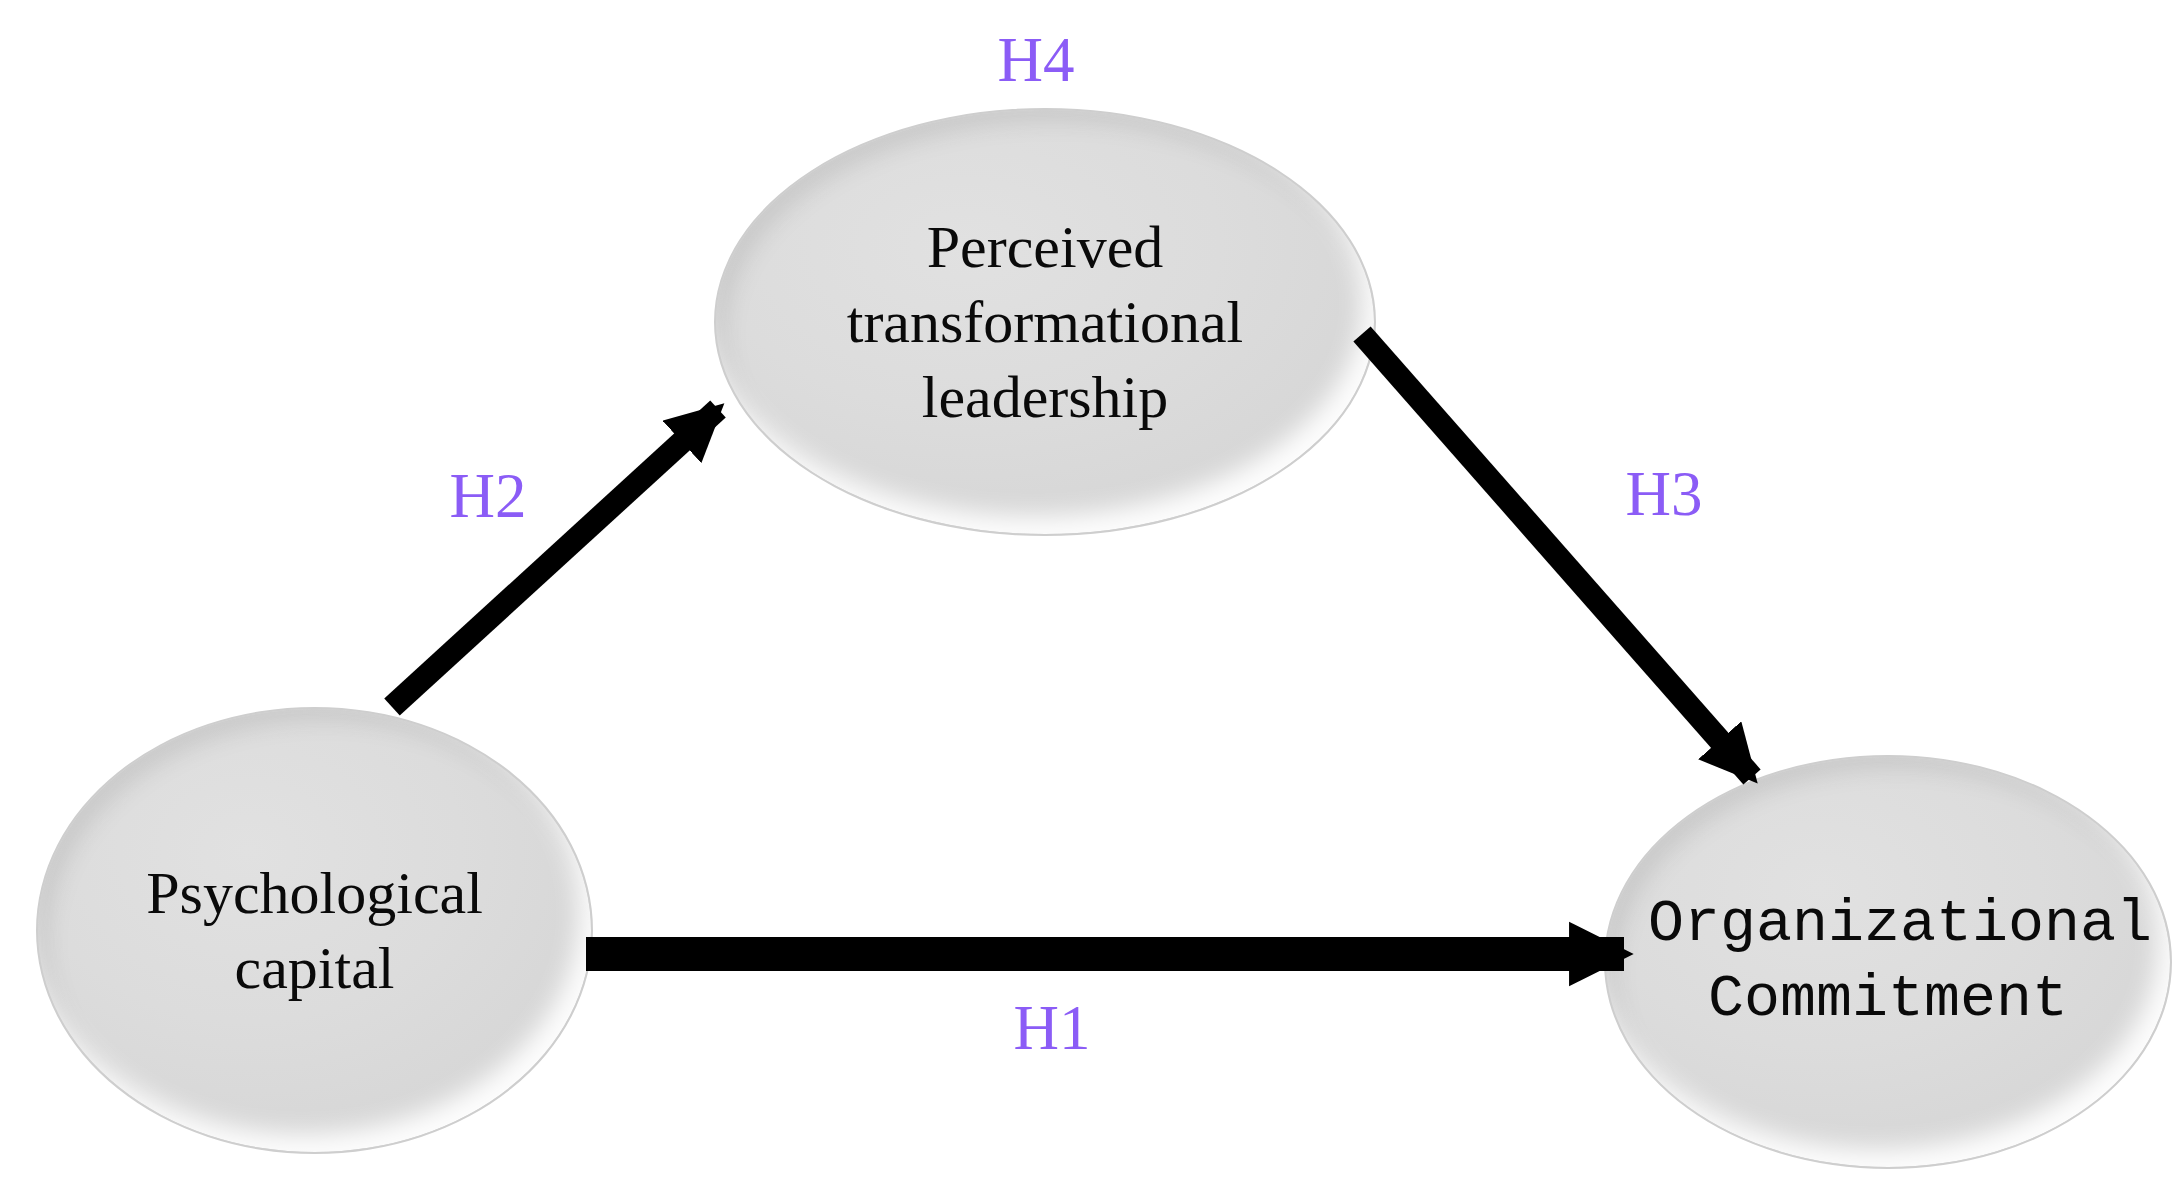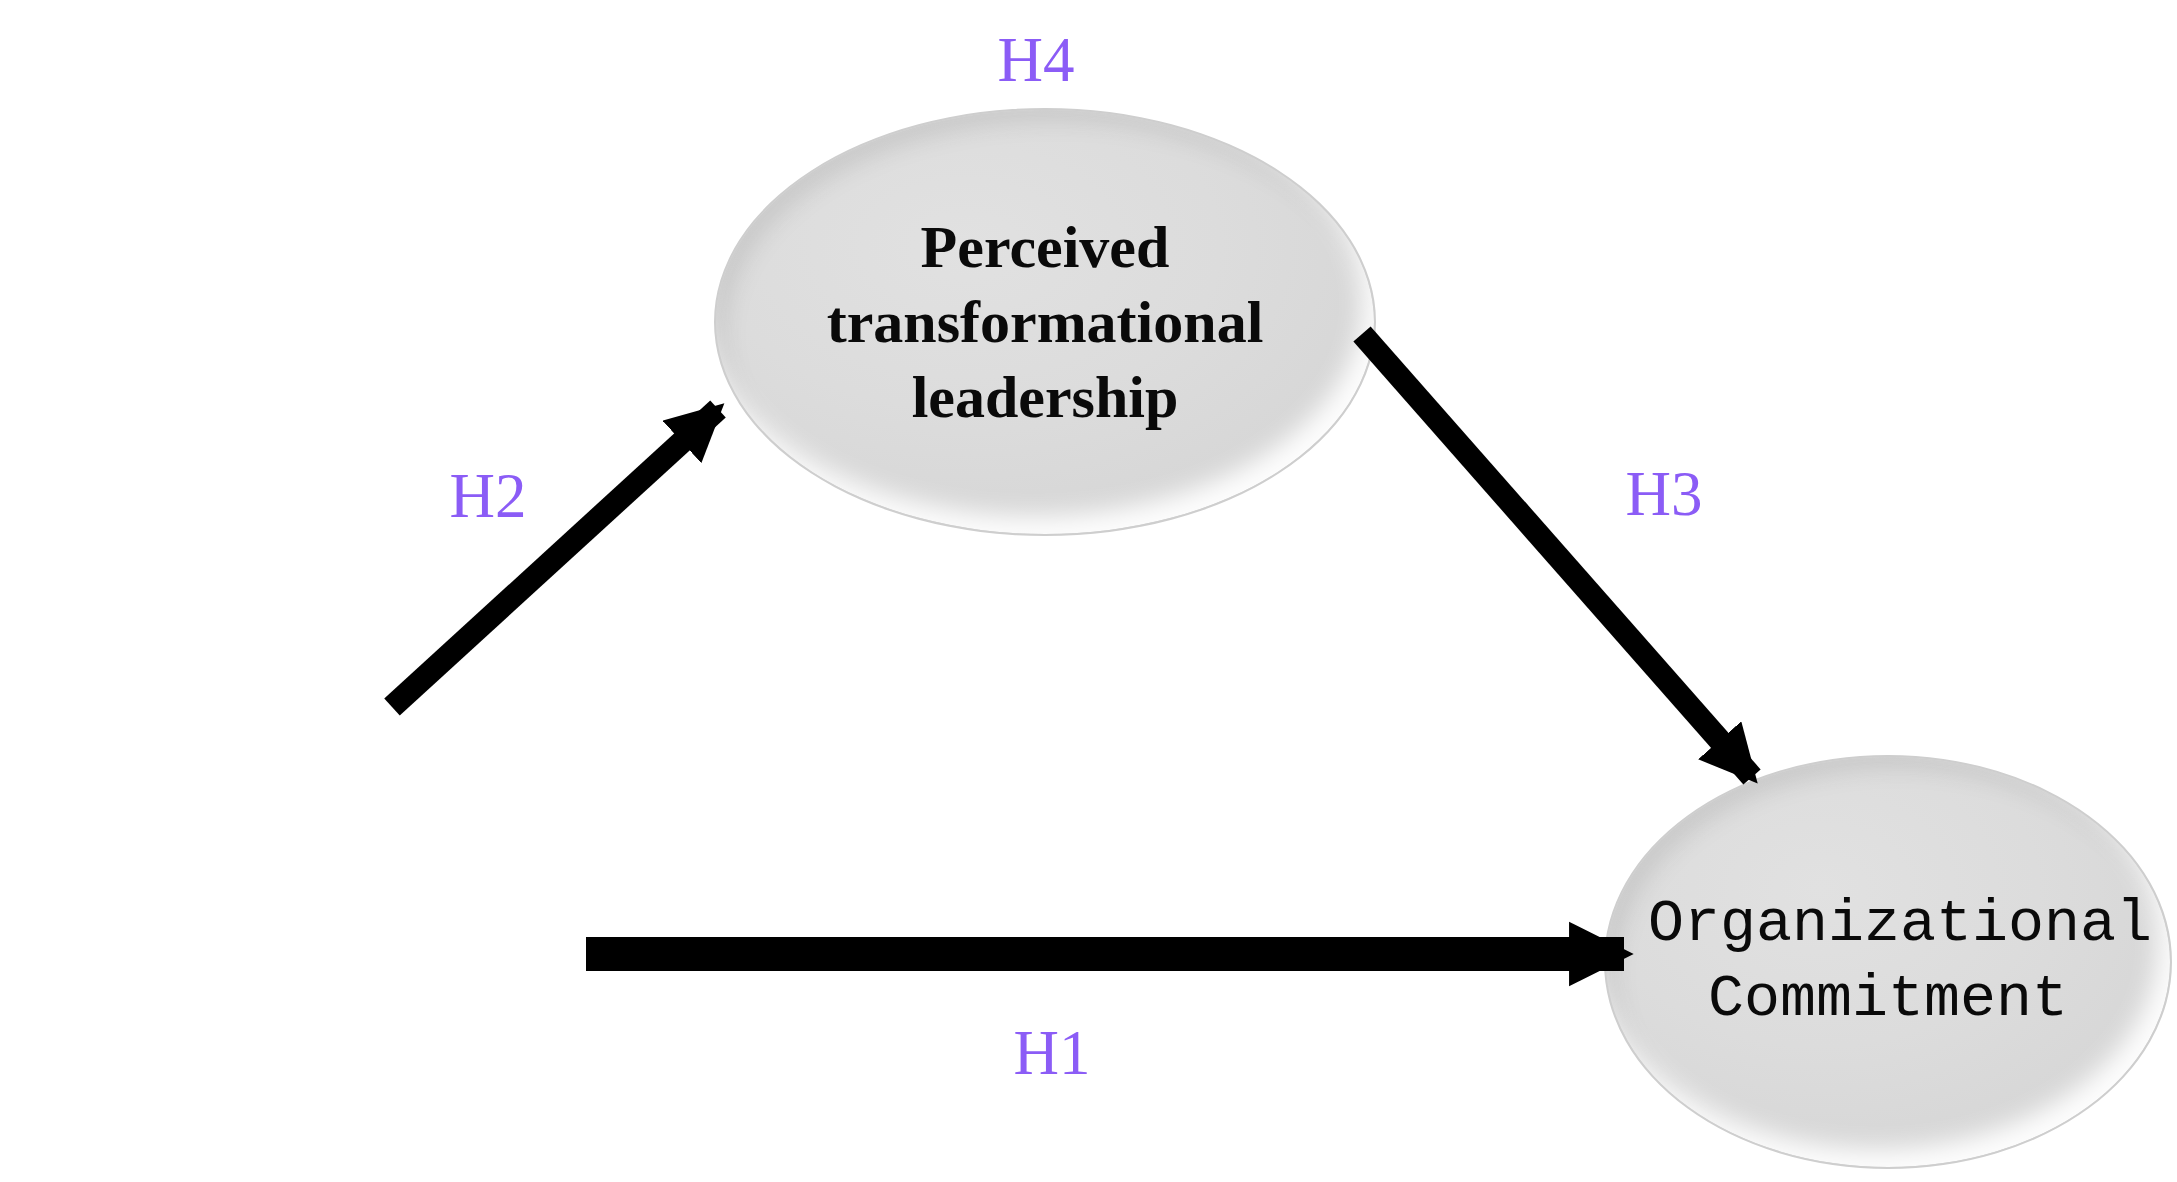--- a/index.html
+++ b/index.html
@@ -30,21 +30,21 @@
     border: 2px solid #cecece;
     box-shadow:
       inset -12px -18px 24px rgba(255,255,255,0.95),
       inset 10px 12px 20px rgba(120,120,120,0.18);
   }
   .node-psych   { left:   36px; top: 707px; width: 553px; height: 443px; }
   .node-ptl     { left:  714px; top: 108px; width: 658px; height: 424px; }
   .node-orgcom  { left: 1604px; top: 755px; width: 564px; height: 410px; }
 
   .node-psych  .node-label { width: 430px; }
-  .node-ptl    .node-label { width: 510px; font-weight: bold; }
+  .node-ptl    .node-label { width: 510px; }
   .node-orgcom .node-label { width: 480px; font-family: Liberation Mono, monospace; }
 
   
   .arrows {
     position: absolute;
     left: 0; top: 0;
     width: 2177px;
     height: 1182px;
     pointer-events: none;
   }
@@ -55,27 +55,30 @@
   .edge-label {
     position: absolute;
     transform: translate(-50%, -50%);
     font-size: 63px;
     color: #8b5cf6;
     white-space: nowrap;
   }
   .label-h4 { left: 1036px; top:   60px; }
   .label-h2 { left:  488px; top:  496px; }
   .label-h3 { left: 1632px; top:  494px; margin-left: 32px; }
-  .label-h1 { left: 1052px; top: 1053px; }
+  .label-h1 { left: 1052px; top: 1028px; }
 </style>
 </head>
 <body>
 
 <div class="canvas">
 
+  <div class="node node-psych">
+    <span class="node-label">Psychological capital</span>
+  </div>
 
   <div class="node node-ptl">
     <span class="node-label">Perceived transformational leadership</span>
   </div>
 
   <div class="node node-orgcom">
     <span class="node-label">Organizational Commitment</span>
   </div>
 
   <svg class="arrows" viewBox="0 0 2177 1182" xmlns="http://www.w3.org/2000/svg" aria-hidden="true">

